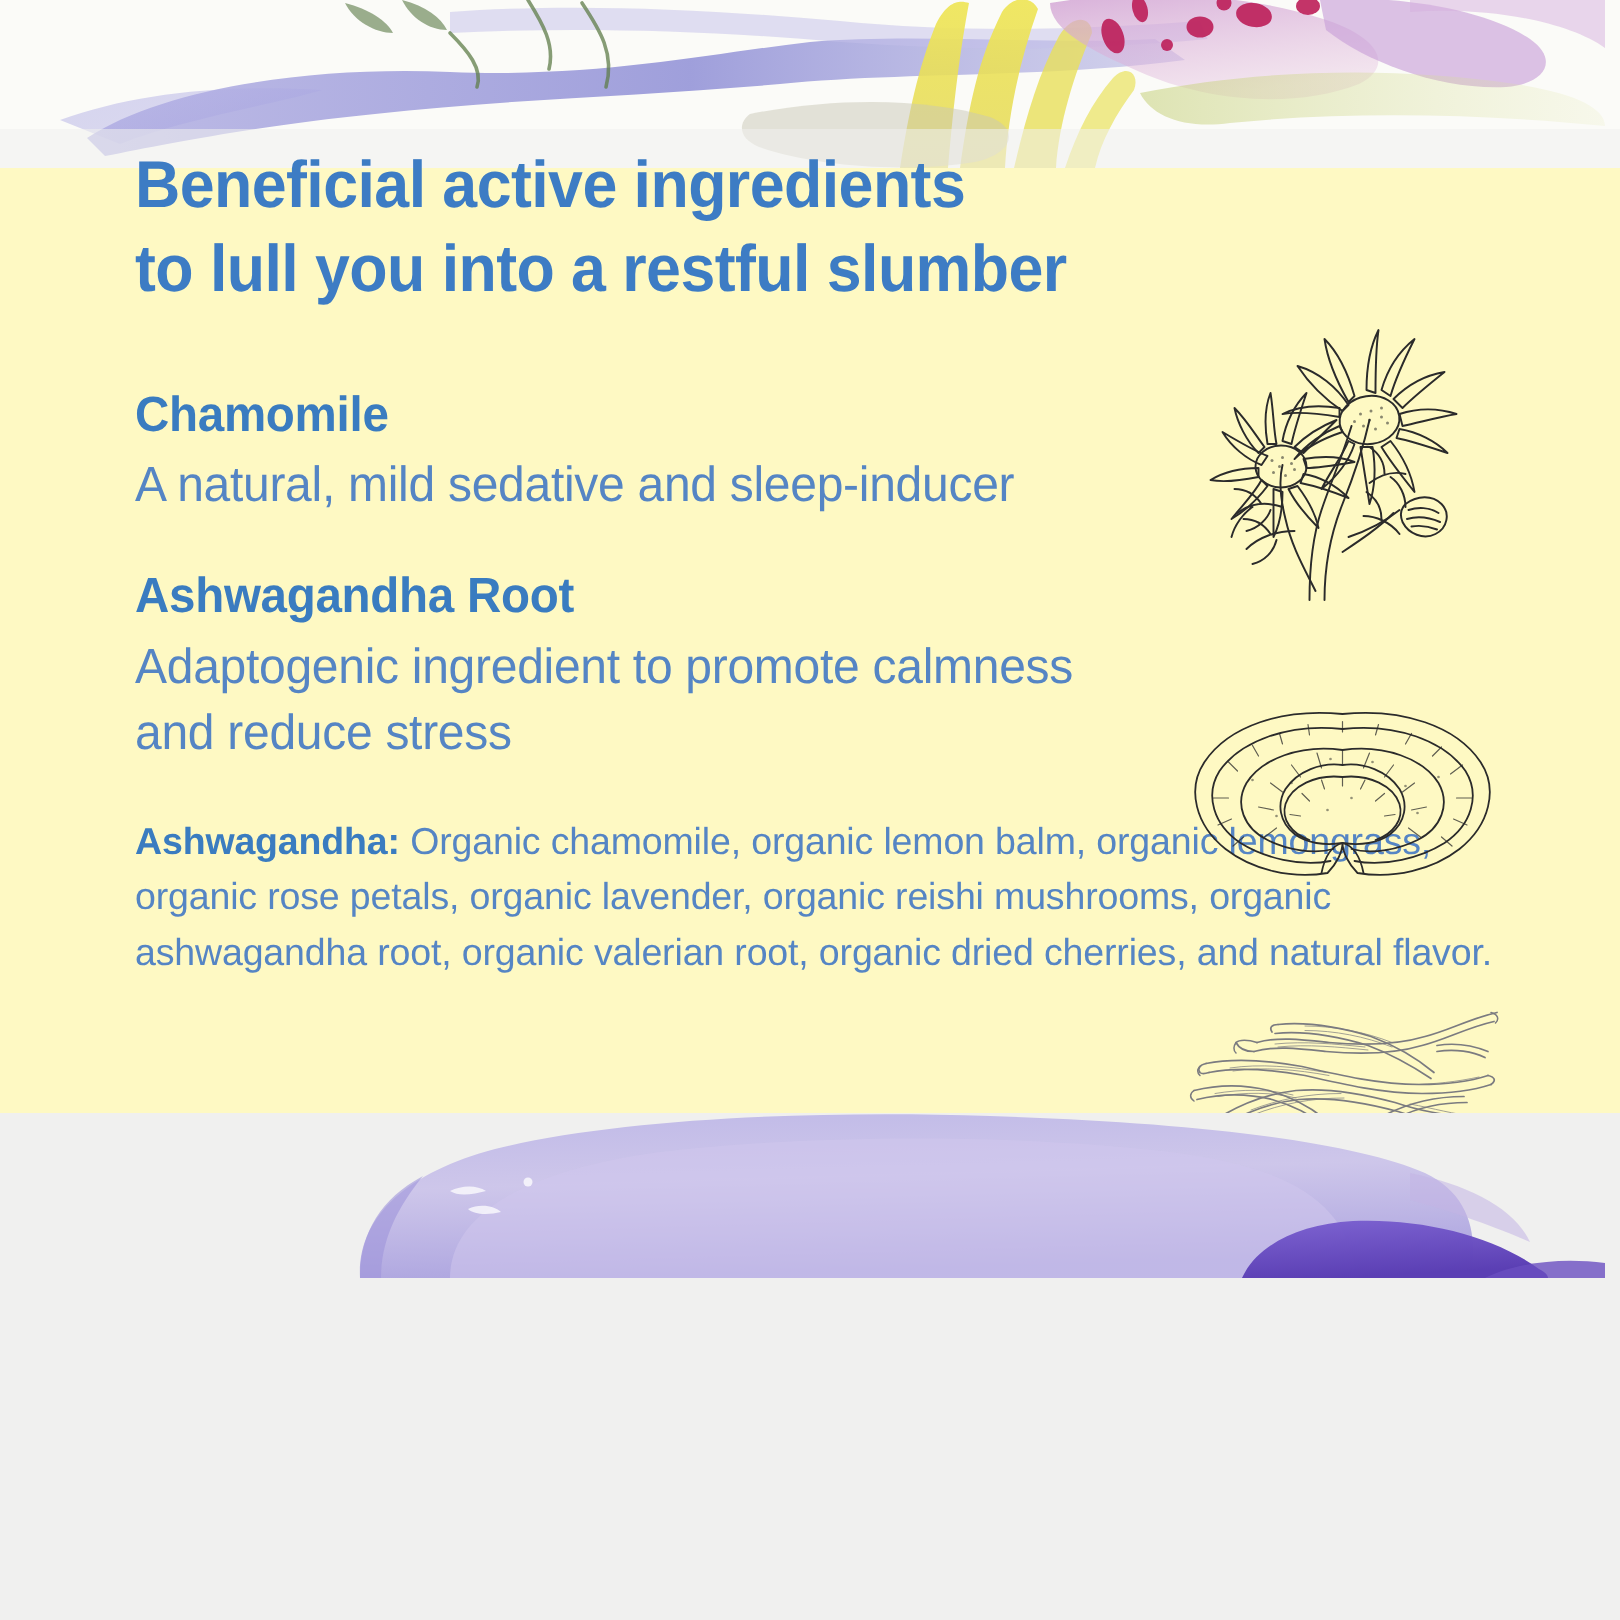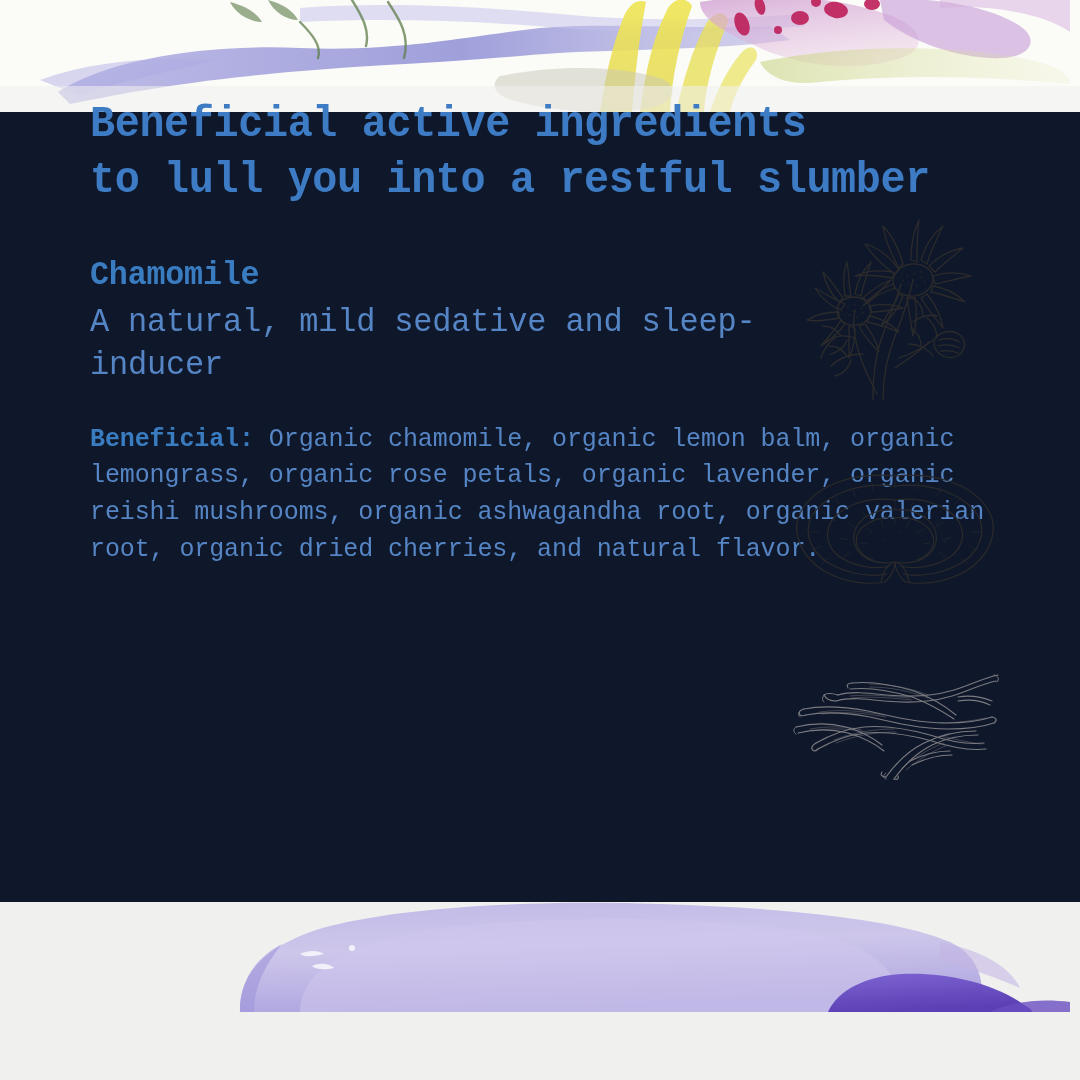--- a/index.html
+++ b/index.html
@@ -3,21 +3,21 @@
 <meta charset="utf-8">
 <style>
   html,body{margin:0;padding:0;}
   body{
     width:1080px;height:1080px;
     background:#f0f0ef;
     font-family:"Liberation Sans", sans-serif;
     overflow:hidden;
     position:relative;
   }
-  .page{position:relative;width:1080px;height:1012px;overflow:hidden;background:#0f172a;font-family:Liberation Mono, monospace;}
+  .page{position:relative;width:1080px;height:852px;overflow:hidden;background:#fef9c3;}
 
   
   .wc-layer{position:absolute;left:0;width:1080px;pointer-events:none;}
   .wc-top{top:0;height:112px;}
   .wc-bottom{bottom:0;height:110px;}
 
   
   .content{position:absolute;left:90px;top:96px;width:930px;}
 
   .headline{
@@ -150,23 +150,27 @@
       <span>Beneficial active ingredients</span>
       <span class="l2">to lull you into a restful slumber</span>
     </h1>
 
     <div class="section">
       <h2>Chamomile</h2>
       <p>A natural, mild sedative and sleep-inducer</p>
     </div>
 
 
+    <div class="section">
+      <h2>Ashwagandha Root</h2>
+      <p>Adaptogenic ingredient to promote calmness and reduce stress</p>
+    </div>
 
     <p class="ingredients">
-      <b>Beneficial:</b><span> Organic chamomile, organic lemon balm, organic lemongrass, organic rose petals, organic lavender, organic reishi mushrooms, organic ashwagandha root, organic valerian root, organic dried cherries, and natural flavor.</span>
+      <b>Ashwagandha:</b><span> Organic chamomile, organic lemon balm, organic lemongrass, organic rose petals, organic lavender, organic reishi mushrooms, organic ashwagandha root, organic valerian root, organic dried cherries, and natural flavor.</span>
     </p>
   </div>
 
   <div class="illus illus-chamomile">
     <svg width="200" height="185" viewBox="0 0 200 185" xmlns="http://www.w3.org/2000/svg">
       <g stroke="#2b2b2b" stroke-width="1.3" fill="none" stroke-linecap="round" stroke-linejoin="round">
 
         <path d="M78 182 C78 160,80 140,86 122 C92 104,100 86,106 66"></path>
         <path d="M88 182 C88 158,92 138,100 118 C108 98,114 80,118 62"></path>
         <path d="M82 176 C74 160,66 146,62 128 C58 112,58 100,60 92"></path>

